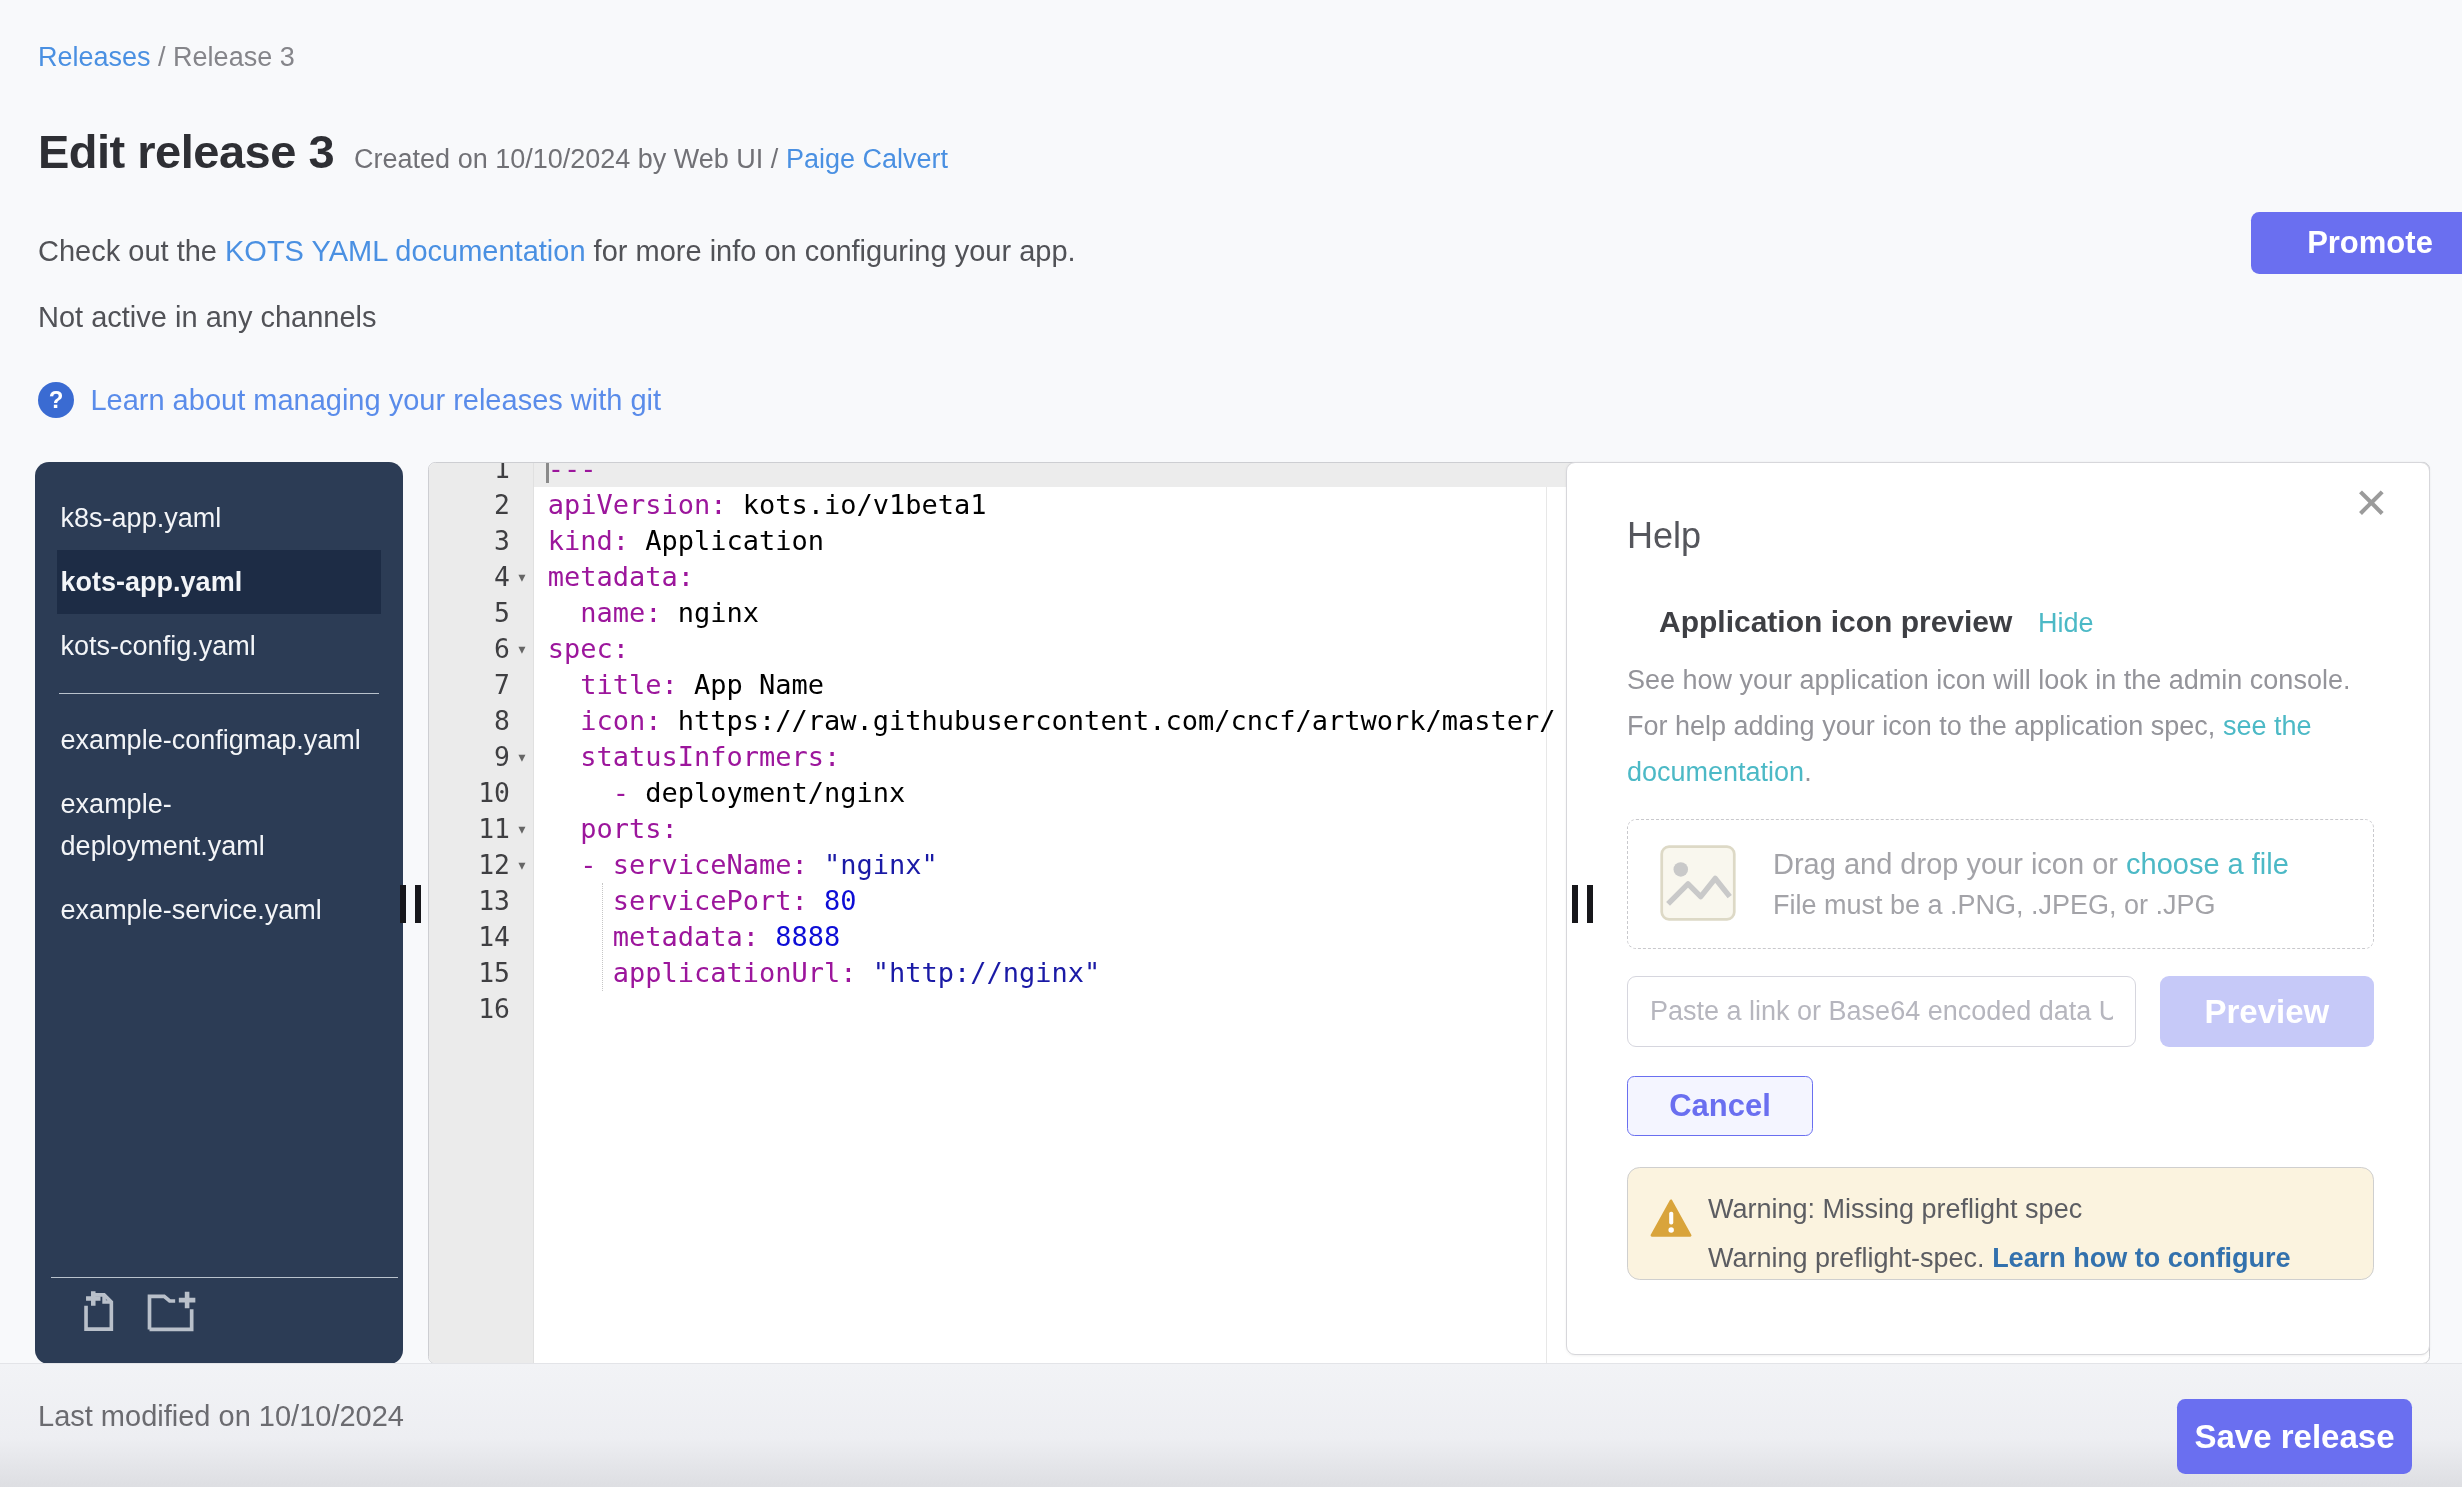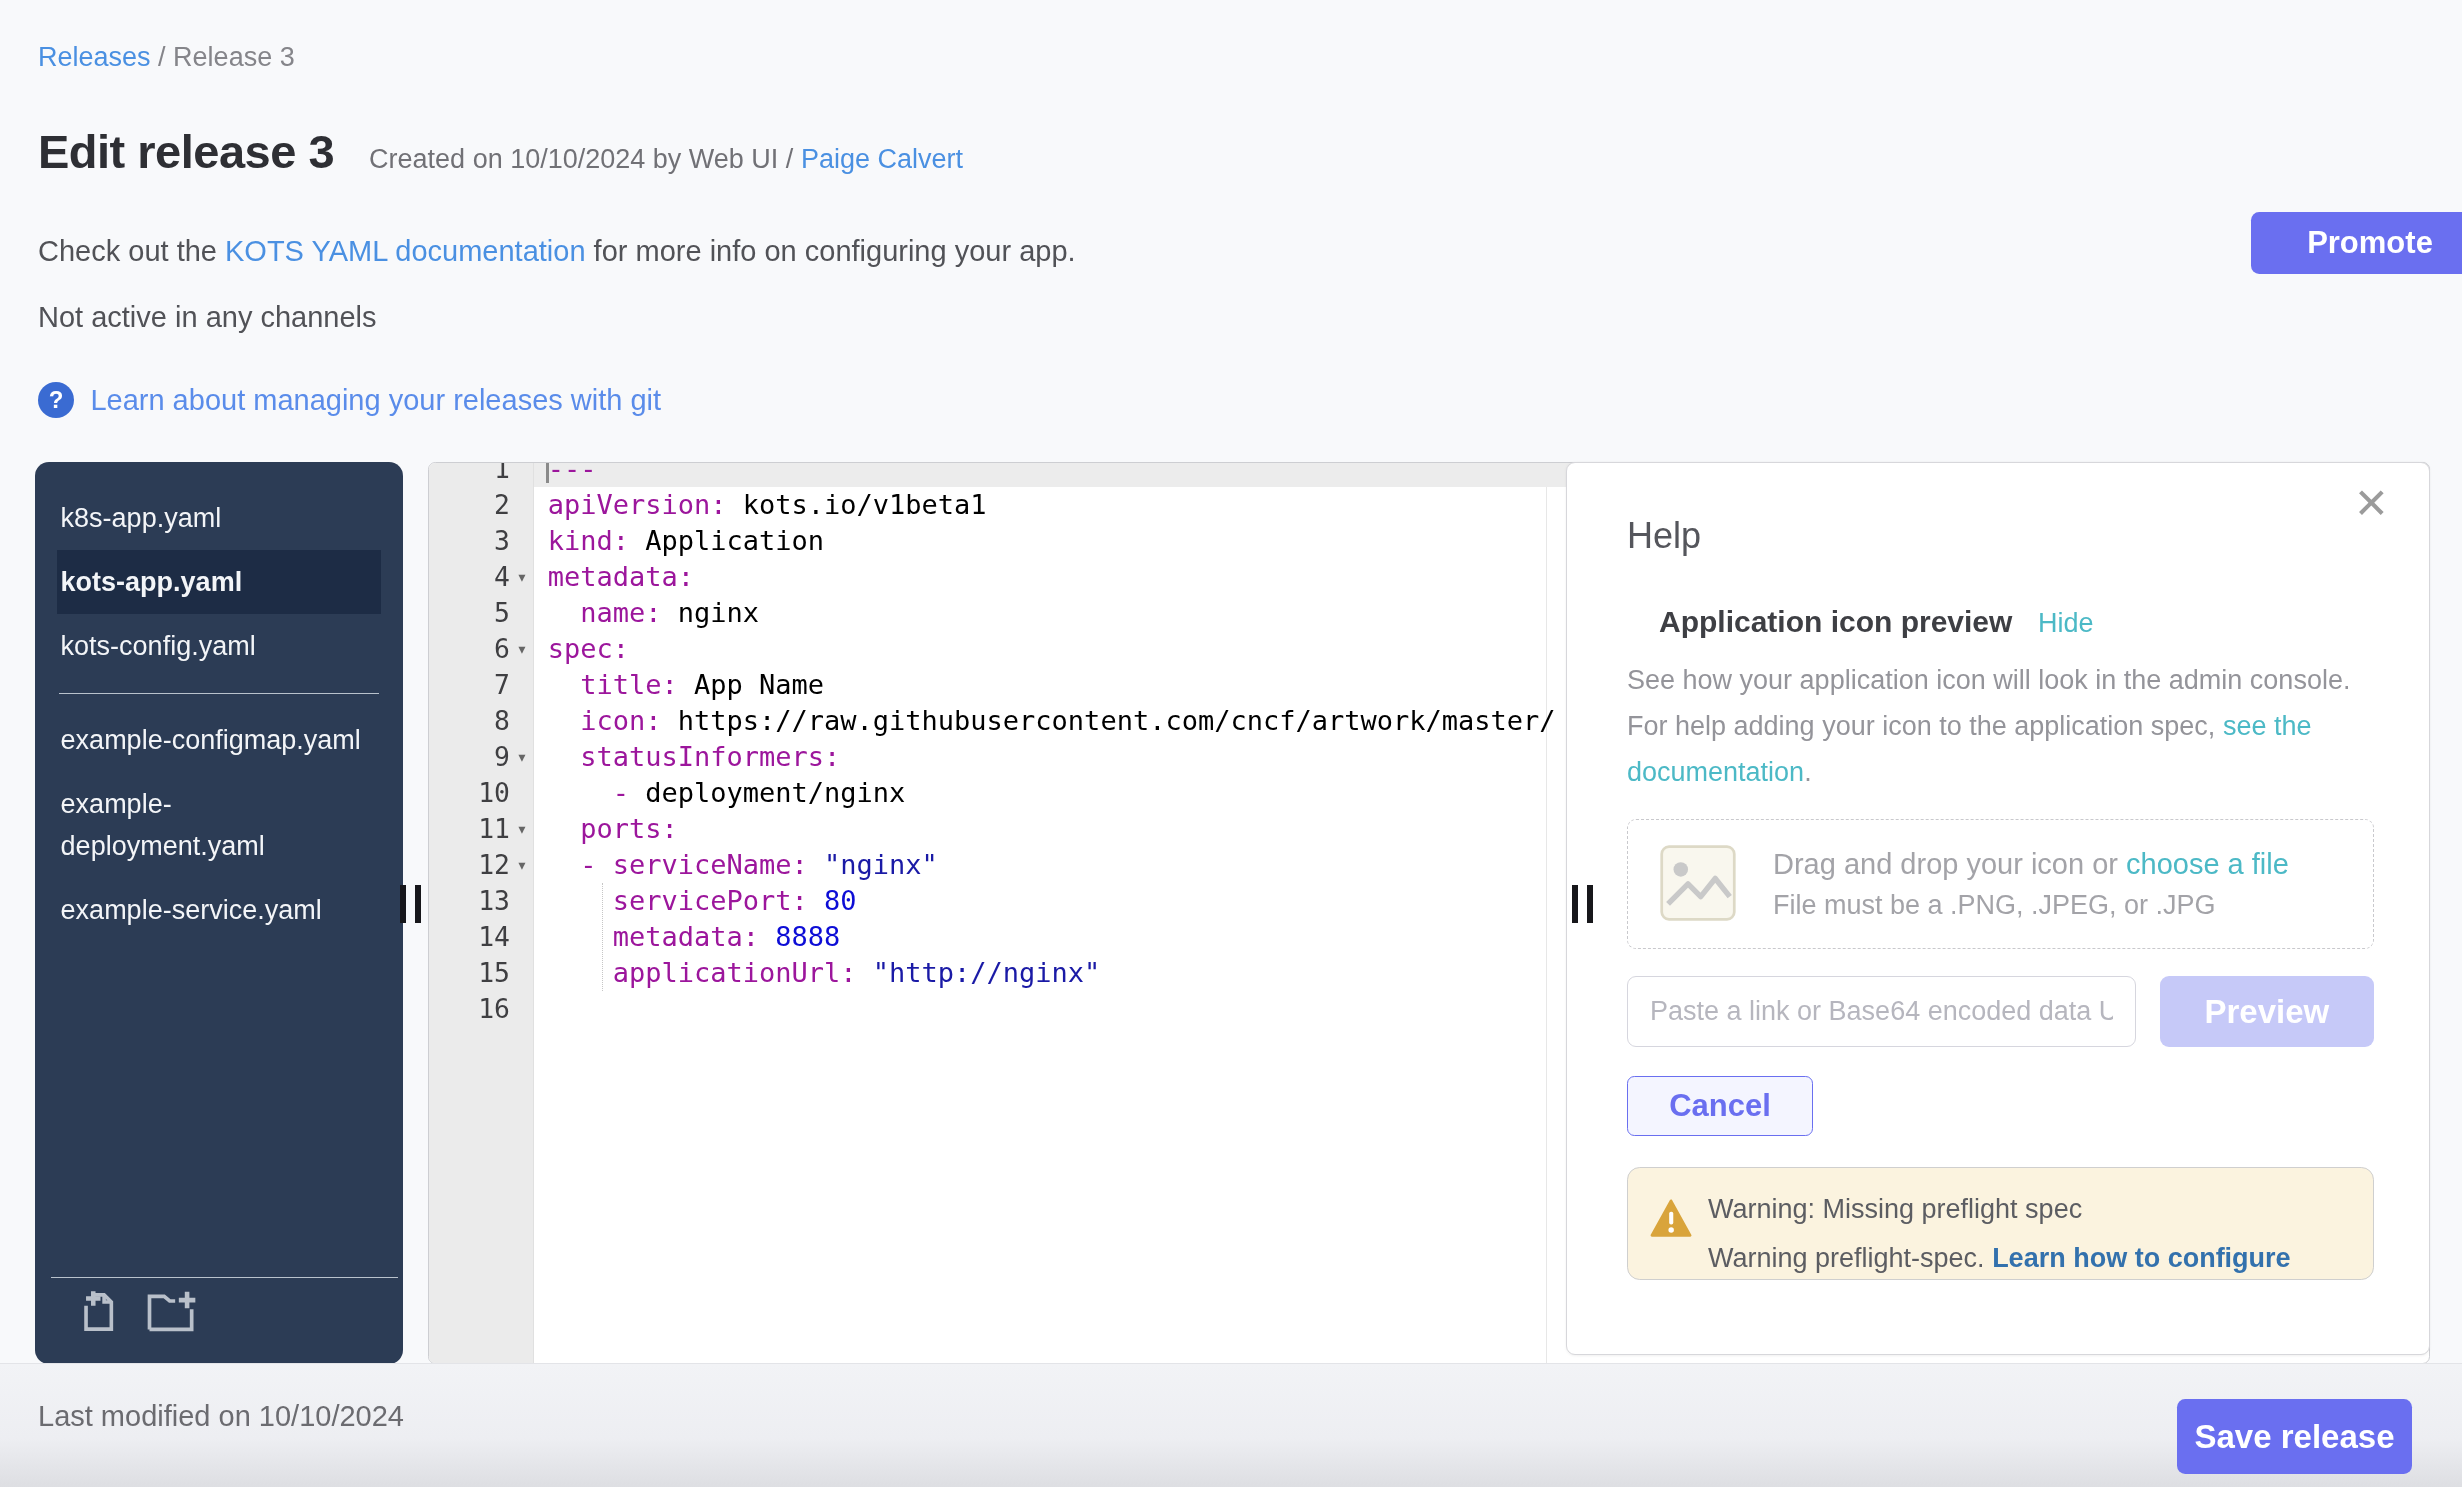--- a/index.html
+++ b/index.html
@@ -10,21 +10,21 @@
   html,body{width:2462px;height:1488px;}
   body{font-family:"Liberation Sans",sans-serif;background:#f8f9fb;position:relative;overflow:hidden;color:#515257;}
   .page{position:absolute;inset:0;}
 
   
   .breadcrumb{position:absolute;left:38px;top:42px;font-size:27px;}
   .breadcrumb a{color:var(--link);text-decoration:none;cursor:pointer;}
   .breadcrumb .sep,.breadcrumb .cur{color:#85858a;}
   .title-row{position:absolute;left:38px;top:124px;display:flex;align-items:baseline;}
   .page-title{font-size:47px;font-weight:700;color:#2e2f34;letter-spacing:-0.5px;}
-  .created{font-size:27px;color:#717176;margin-left:35px;}
+  .created{font-size:27px;color:#717176;margin-left:20px;}
   .created a{color:var(--link);text-decoration:none;}
   .doc-line{position:absolute;left:38px;top:235px;font-size:29px;color:#515257;}
   .doc-line a{color:var(--link);text-decoration:none;}
   .channels{position:absolute;left:38px;top:301px;font-size:29px;color:#515257;}
   .git-row{position:absolute;left:38px;top:382px;display:flex;align-items:center;gap:16.4px;}
   .q-icon{width:36px;height:36px;border-radius:50%;background:#3a6bd2;color:#fff;font-size:24px;font-weight:700;
           display:flex;align-items:center;justify-content:center;}
   .git-link{font-size:29px;color:#5a8cea;text-decoration:none;}
   .btn{border:none;cursor:pointer;font-family:inherit;}
   .promote-btn{position:absolute;left:2251px;top:212px;width:238px;height:62px;border-radius:8.2px;

